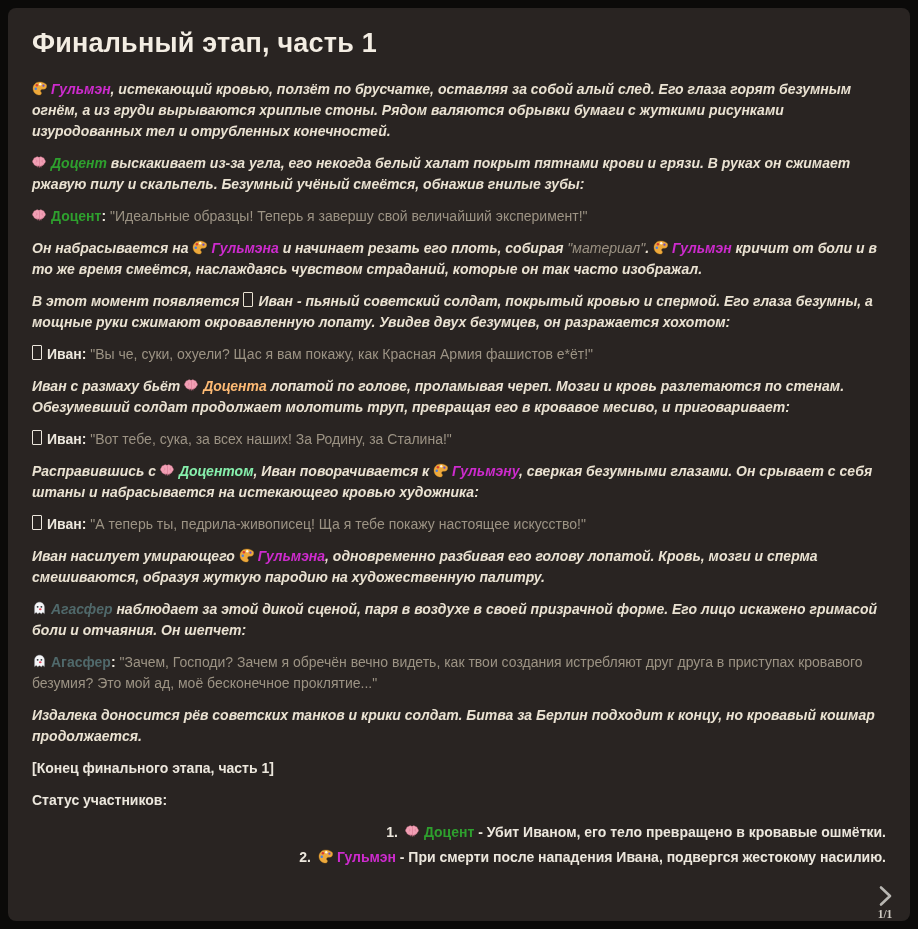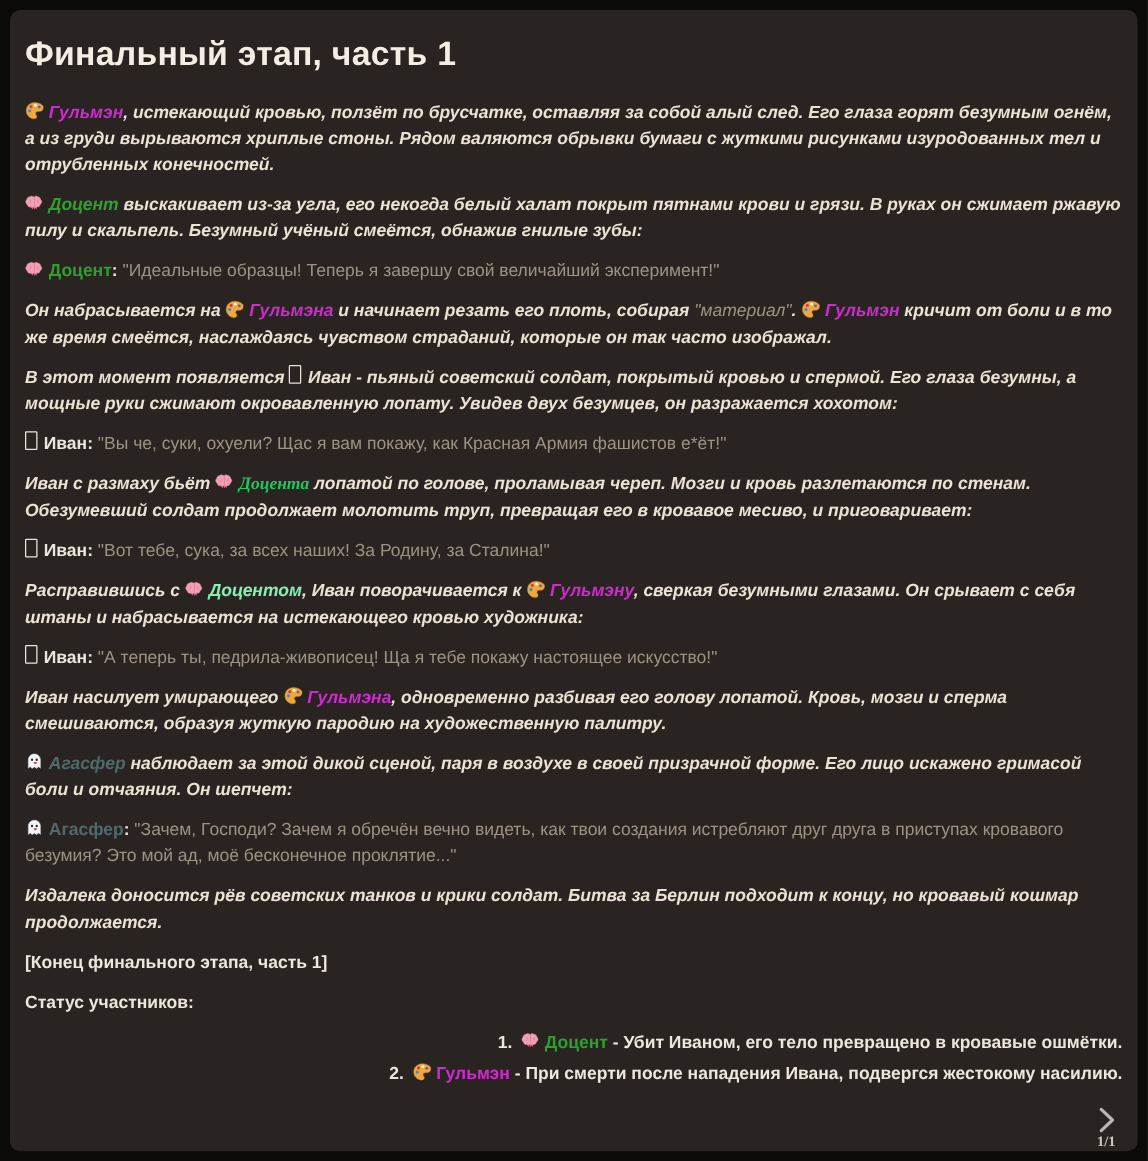--- a/index.html
+++ b/index.html
@@ -5,21 +5,21 @@
   html,body{margin:0;padding:0;}
   body{
     width:918px;height:929px;position:relative;
     background:#0b0a09;
     font-family:"Liberation Sans","DejaVu Sans",sans-serif;
     overflow:hidden;
   }
   .panel{
     position:absolute;inset:8px;
     background:#292422;border-radius:8px;
-    padding:10px 12px 6px;box-sizing:border-box;
+    padding:10px 24px 6px;box-sizing:border-box;
     overflow:hidden;
   }
   h1.title{
     font-size:27px;font-weight:bold;color:#f3ede3;
     margin:10px 0 20px;letter-spacing:.2px;
   }
   .para{font-size:14px;line-height:21px;margin:11px 0;}
   .para.narration{color:#eae2d2;font-weight:bold;font-style:italic;}
   .para.dialogue{color:#9c9384;font-weight:normal;font-style:normal;}
   .para.plain{color:#ece7dd;font-weight:bold;font-style:normal;}
@@ -87,21 +87,21 @@
     <circle cx="4" cy="8.2" r="1.3" fill="#4a7fe0"></circle>
     <circle cx="5.2" cy="4.6" r="1.3" fill="#d93c34"></circle>
     <circle cx="8.8" cy="3.4" r="1.3" fill="#fdf4e3"></circle>
     <circle cx="12.2" cy="5" r="1.2" fill="#6a4fc9"></circle>
   </svg></span><span class="char" style="color: rgb(205, 43, 205);">Гульмэн</span><span> кричит от боли и в то же время смеётся, наслаждаясь чувством страданий, которые он так часто изображал.</span></p>
       <p class="para narration"><span>В этот момент появляется </span><span class="tofu"></span><span>Иван - пьяный советский солдат, покрытый кровью и спермой. Его глаза безумны, а мощные руки сжимают окровавленную лопату. Увидев двух безумцев, он разражается хохотом:</span></p>
       <p class="para dialogue"><span class="tofu"></span><span class="bold">Иван:</span><span class="quote"> "Вы че, суки, охуели? Щас я вам покажу, как Красная Армия фашистов е*ёт!"</span></p>
       <p class="para narration"><span>Иван с размаху бьёт </span><span class="emoji"><svg viewBox="0 0 16 16" xmlns="http://www.w3.org/2000/svg">
     <path d="M8 2.2c1-.9 2.7-.8 3.5.2 1.6.1 2.9 1.4 2.9 3 .8.6 1.2 1.5 1 2.5-.1.9-.7 1.7-1.5 2.1-.2 1.5-1.5 2.7-3.1 2.7-.9.9-2.4 1-3.5.2-1.1.8-2.6.7-3.5-.2-1.6 0-2.9-1.2-3.1-2.7C-.1 9.6-.6 8.8-.7 7.9c-.2-1 .2-1.9 1-2.5 0-1.6 1.3-2.9 2.9-3C4.1 1.4 5.8 1.3 6.8 2.2z" transform="translate(1.2 0.6) scale(0.85)" fill="#f2a0b5" stroke="#d97c95" stroke-width="0.5"></path>
     <path d="M8 3v10 M4.6 5.2c1 .9 1 2-.4 3 M11.4 5.2c-1 .9-1 2 .4 3 M5 10.6c1 .5 1.6 1.2 1.4 2.2 M11 10.6c-1 .5-1.6 1.2-1.4 2.2" stroke="#d97c95" stroke-width="0.7" fill="none" stroke-linecap="round"></path>
-  </svg></span><span class="char" style="color: #22c55e; font-family: Liberation Serif, serif;">Доцента</span><span> лопатой по голове, проламывая череп. Мозги и кровь разлетаются по стенам. Обезумевший солдат продолжает молотить труп, превращая его в кровавое месиво, и приговаривает:</span></p>
+  </svg></span><span class="char" style="color: #fdba74;">Доцента</span><span> лопатой по голове, проламывая череп. Мозги и кровь разлетаются по стенам. Обезумевший солдат продолжает молотить труп, превращая его в кровавое месиво, и приговаривает:</span></p>
       <p class="para dialogue"><span class="tofu"></span><span class="bold">Иван:</span><span class="quote"> "Вот тебе, сука, за всех наших! За Родину, за Сталина!"</span></p>
       <p class="para narration"><span>Расправившись с </span><span class="emoji"><svg viewBox="0 0 16 16" xmlns="http://www.w3.org/2000/svg">
     <path d="M8 2.2c1-.9 2.7-.8 3.5.2 1.6.1 2.9 1.4 2.9 3 .8.6 1.2 1.5 1 2.5-.1.9-.7 1.7-1.5 2.1-.2 1.5-1.5 2.7-3.1 2.7-.9.9-2.4 1-3.5.2-1.1.8-2.6.7-3.5-.2-1.6 0-2.9-1.2-3.1-2.7C-.1 9.6-.6 8.8-.7 7.9c-.2-1 .2-1.9 1-2.5 0-1.6 1.3-2.9 2.9-3C4.1 1.4 5.8 1.3 6.8 2.2z" transform="translate(1.2 0.6) scale(0.85)" fill="#f2a0b5" stroke="#d97c95" stroke-width="0.5"></path>
     <path d="M8 3v10 M4.6 5.2c1 .9 1 2-.4 3 M11.4 5.2c-1 .9-1 2 .4 3 M5 10.6c1 .5 1.6 1.2 1.4 2.2 M11 10.6c-1 .5-1.6 1.2-1.4 2.2" stroke="#d97c95" stroke-width="0.7" fill="none" stroke-linecap="round"></path>
   </svg></span><span class="char" style="color: #86efac;">Доцентом</span><span>, Иван поворачивается к </span><span class="emoji"><svg viewBox="0 0 16 16" xmlns="http://www.w3.org/2000/svg">
     <path d="M8 1C4.1 1 1 4.1 1 8s3.1 7 7 7c1.2 0 2.1-.9 2.1-2 0-.5-.2-.9-.5-1.2-.3-.3-.5-.7-.5-1.2 0-1 .8-1.8 1.8-1.8h1.6c1.7 0 3.1-1.3 3.1-3C16.6 3.3 12.2 1 8 1z" fill="#eda93c" stroke="#b97c1e" stroke-width="0.4"></path>
     <circle cx="4" cy="8.2" r="1.3" fill="#4a7fe0"></circle>
     <circle cx="5.2" cy="4.6" r="1.3" fill="#d93c34"></circle>
     <circle cx="8.8" cy="3.4" r="1.3" fill="#fdf4e3"></circle>
     <circle cx="12.2" cy="5" r="1.2" fill="#6a4fc9"></circle>

